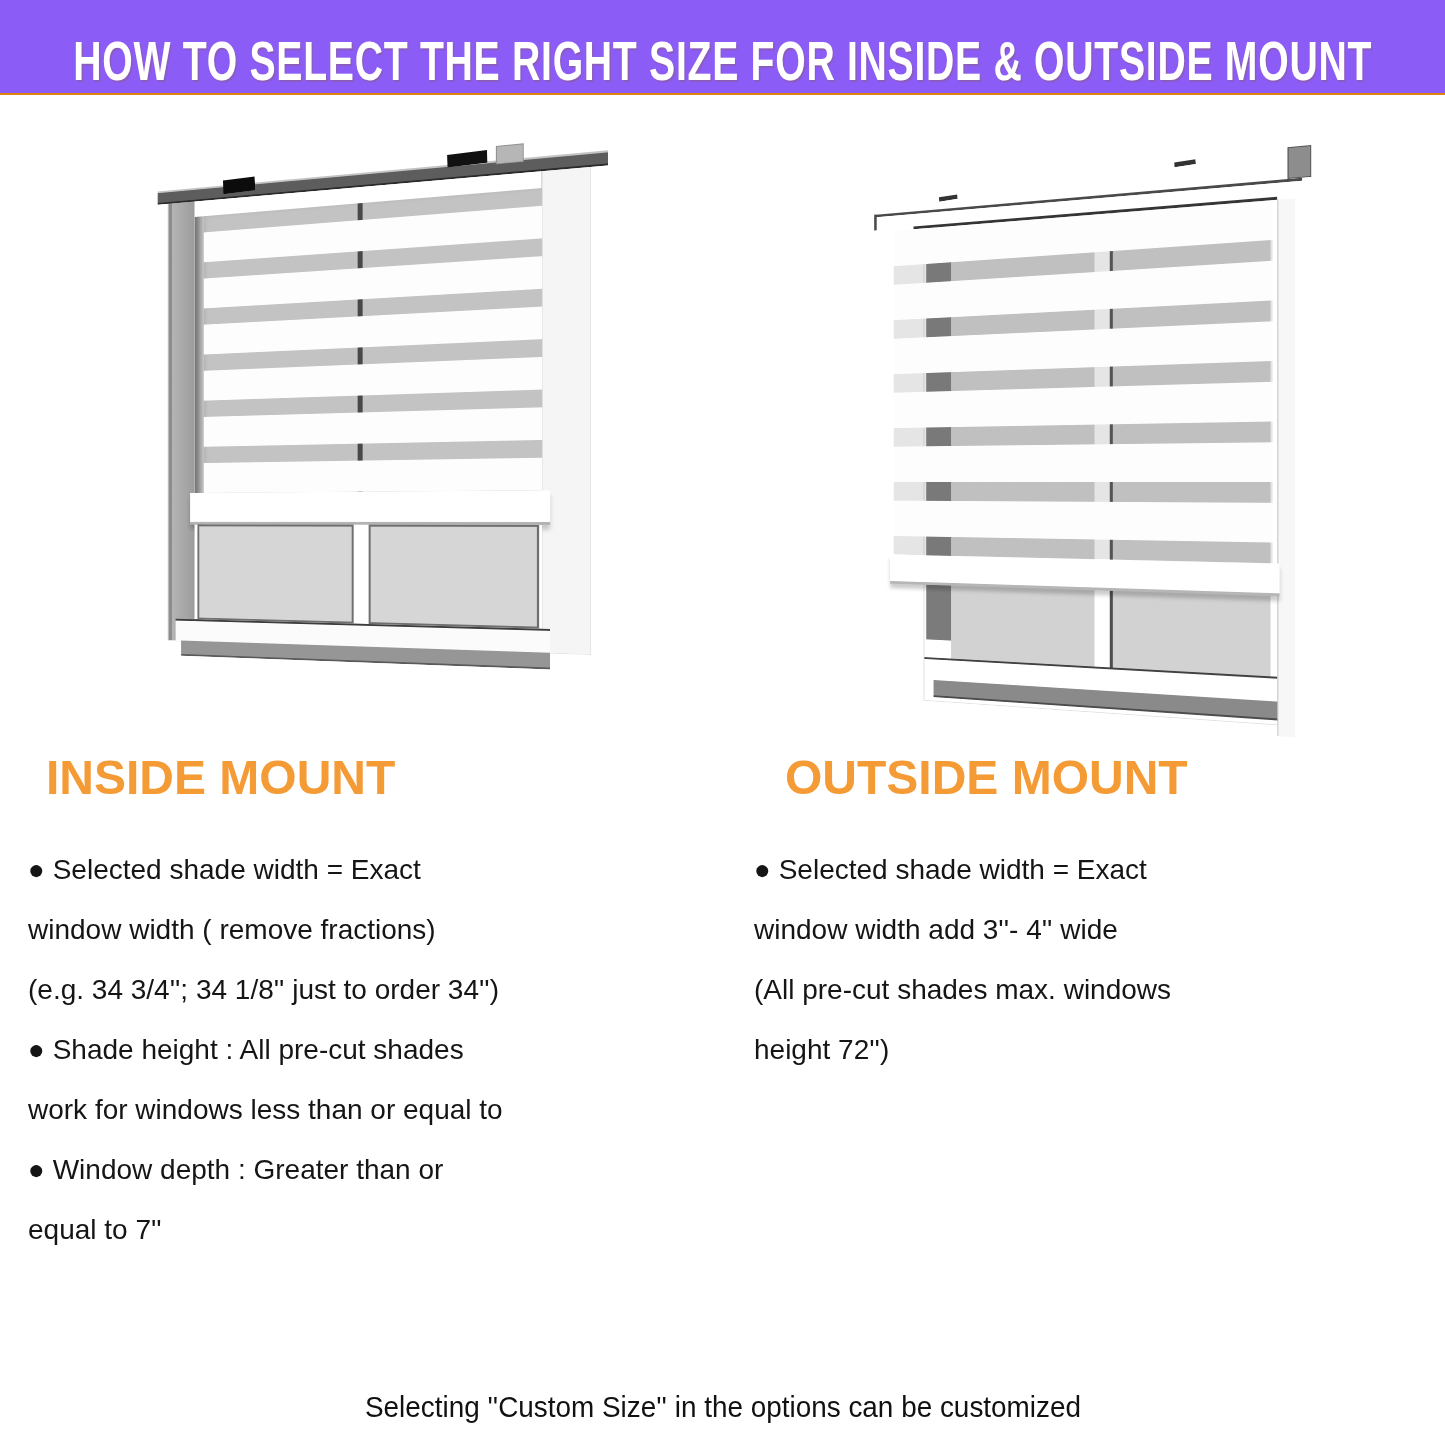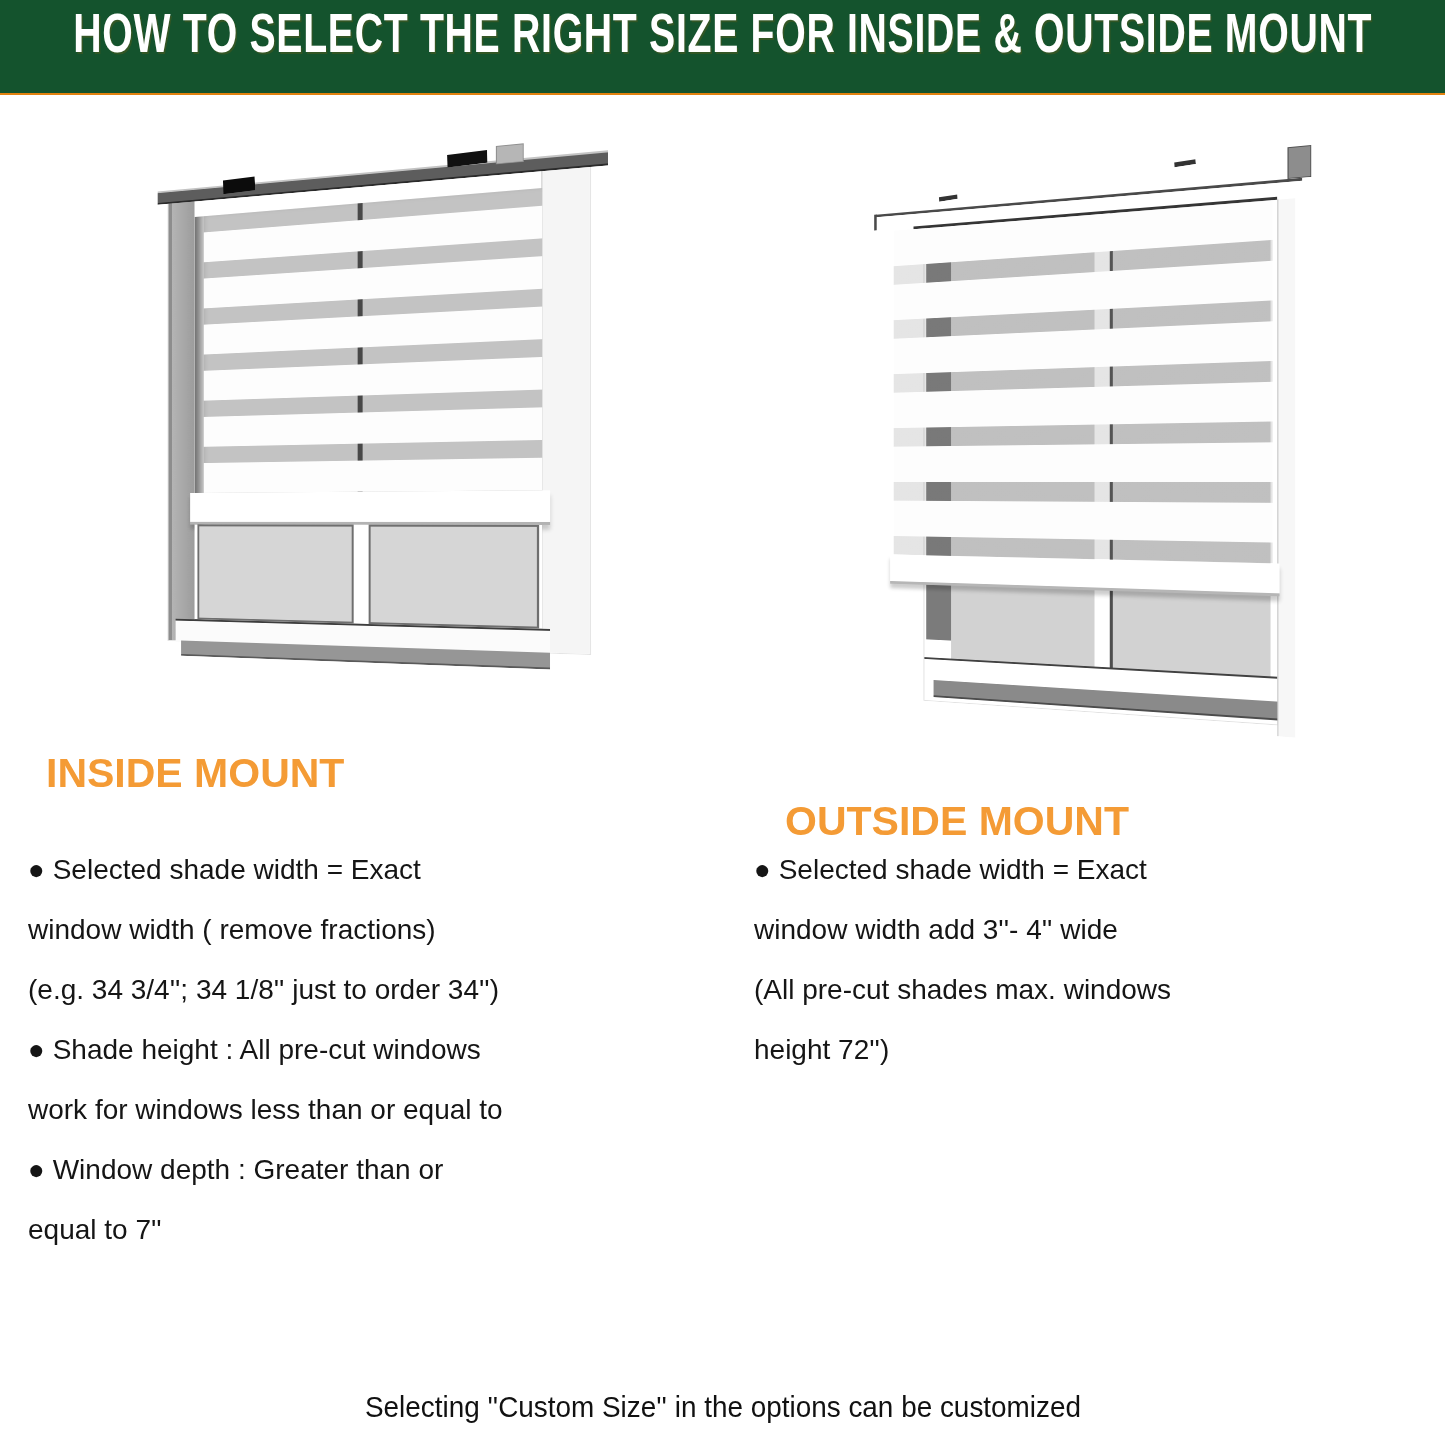--- a/index.html
+++ b/index.html
@@ -1,29 +1,29 @@
 <!DOCTYPE html>
 <html><head>
 <meta charset="utf-8">
 <style>
   html,body{margin:0;padding:0;background:#ffffff;}
   .page{position:relative;width:1445px;height:1432px;background:#ffffff;overflow:hidden;
         font-family:"Liberation Sans", sans-serif;color:#151515;}
 
   
-  .banner{position:absolute;left:0;top:0;width:1445px;height:93px;background:#14532d;
-          border-bottom:2px solid #e2820f;display:flex;align-items:flex-start;justify-content:center;}
+  .banner{position:absolute;left:0;top:0;width:1445px;height:93px;background:#8b5cf6;
+          border-bottom:2px solid #e2820f;display:flex;align-items:flex-end;justify-content:center;}
   .banner-text{white-space:nowrap;font-weight:bold;font-size:56px;color:#ffffff;
                transform:scaleX(0.70);transform-origin:center;letter-spacing:1px;
                text-shadow:2px 2px 0 rgba(140,95,10,0.25);}
 
   
-  .heading{position:absolute;top:750;font-weight:bold;font-size:41px;color:#F49B35;white-space:nowrap;}
+  .heading{position:absolute;top:750;font-weight:bold;font-size:48px;color:#F49B35;white-space:nowrap;}
   #heading-inside{left:46px;top:750px;}
-  #heading-outside{left:785px;top:750px;margin-top:48px;}
+  #heading-outside{left:785px;top:750px;}
   .textcol{position:absolute;top:840px;font-size:28px;line-height:60px;color:#151515;}
   #col-inside{left:28px;width:690px;}
   #col-outside{left:754px;width:690px;}
   .bullet-line{white-space:nowrap;}
 
   .footer{position:absolute;left:0;top:1390px;width:1445px;text-align:center;font-size:30px;color:#111;}
   .footer span{display:inline-block;transform:scaleX(0.93);white-space:nowrap;}
 
   
   .scene{position:absolute;}
@@ -128,21 +128,21 @@
     </div>
   </div>
 
   <div class="heading" id="heading-inside">INSIDE MOUNT</div>
   <div class="heading" id="heading-outside">OUTSIDE MOUNT</div>
 
   <div class="textcol" id="col-inside">
     <div class="bullet-line">● Selected shade width = Exact</div>
     <div class="bullet-line">window width ( remove fractions)</div>
     <div class="bullet-line">(e.g. 34 3/4''; 34 1/8'' just to order 34'')</div>
-    <div class="bullet-line">● Shade height : All pre-cut windows</div>
+    <div class="bullet-line">● Shade height : All pre-cut shades</div>
     <div class="bullet-line">work for windows less than or equal to</div>
     <div class="bullet-line">● Window depth : Greater than or</div>
     <div class="bullet-line">equal to 7''</div>
   </div>
 
   <div class="textcol" id="col-outside">
     <div class="bullet-line">● Selected shade width = Exact</div>
     <div class="bullet-line">window width add 3''- 4'' wide</div>
     <div class="bullet-line">(All pre-cut shades max. windows</div>
     <div class="bullet-line">height 72'')</div>

